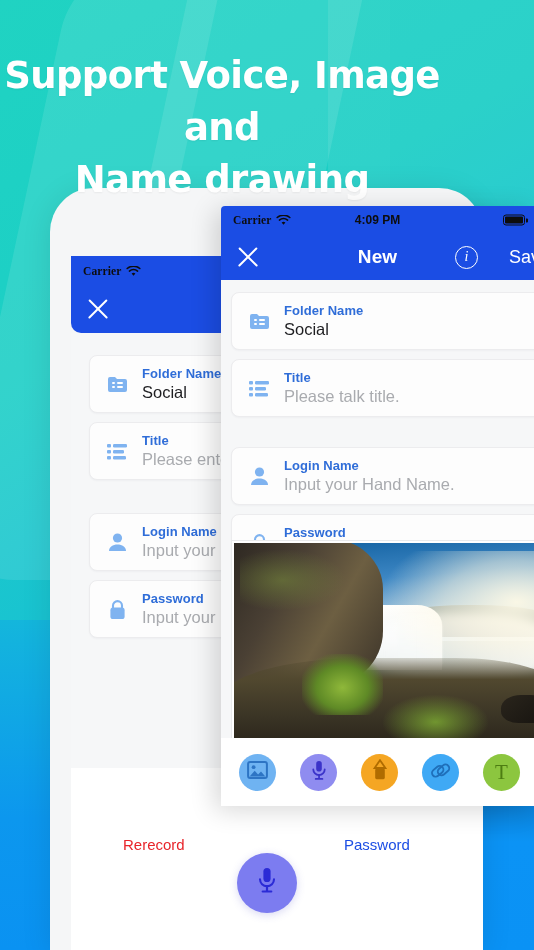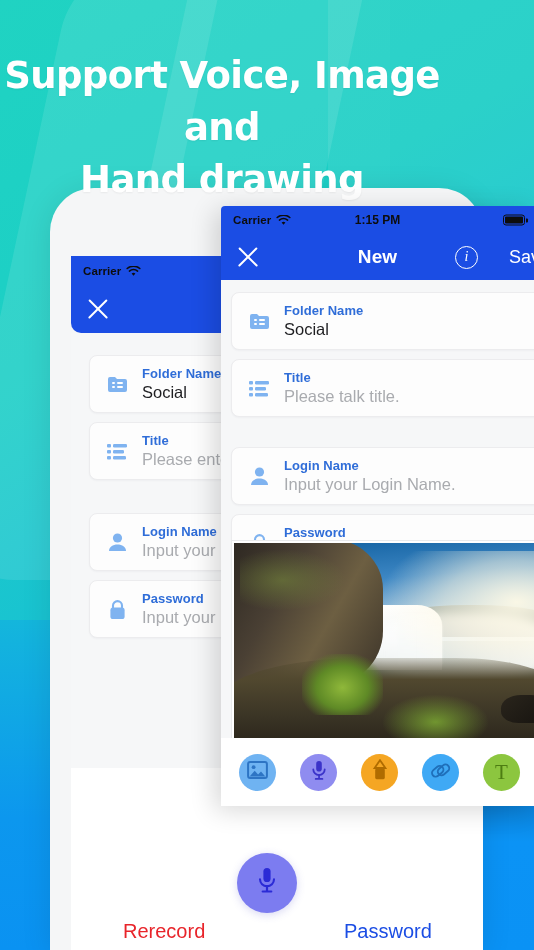--- a/index.html
+++ b/index.html
@@ -89,21 +89,21 @@
   }
   .pb-white {
     position: absolute; left: 21px; top: 580px;
     width: 412px; height: 182px;
     background: #ffffff;
   }
 
   
   .sb-carrier {
     font-size: 11.5px; font-weight: bold; color: #0d0d0d;
-    font-family: Liberation Sans, sans-serif;
+    font-family: Liberation Serif, serif;
     margin-left: 12px; letter-spacing: 0.1px;
   }
   .wifi { display:inline-block; margin-left:5px; position:relative; top:1px; }
   .sb-time {
     position:absolute; left:0; width:100%; text-align:center;
     font-size: 12px; font-weight: bold; color: #0d0d0d;
   }
   .sb-batt {
     position:absolute; right:9px; top:50%; transform:translateY(-50%);
     width: 22px; height: 11px; border: 1.6px solid #0d0d0d; border-radius: 3px;
@@ -237,39 +237,39 @@
   .voice-hint {
     position:absolute; left: 21px; top: 810px; width: 412px;
     text-align:center; font-size: 14px; color:#b0b2b6; z-index: 4;
   }
   .mic-big {
     position:absolute; left: 237px; top: 853px; width: 60px; height: 60px;
     border-radius:50%; background:#7c7cf0; z-index:4;
     display:flex; align-items:center; justify-content:center;
     box-shadow: 0 2px 8px rgba(80,80,200,0.22);
   }
-  .vbtn { position:absolute; top: 920px; font-size: 20px; z-index: 4; }
+  .vbtn { position:absolute; top: 836px; font-size: 15px; z-index: 4; }
   .vbtn-rerecord { left: 123px; color:#e8242a; }
   .vbtn-confirm  { left: 344px; color:#1b4de4; }
 </style>
 </head>
 <body>
 
 <div id="stage">
 
   <div class="wm wm-bar3"></div>
   <div class="wm wm-col"></div>
   <div class="wm wm-col2"></div>
   <div class="wm wm-bar1"></div>
   <div class="wm wm-stem"></div>
   <div class="wm wm-foot"></div>
 
   <div class="headline">
     <div>Support Voice, Image and</div>
-    <div>Hand drawing</div>
+    <div>Name drawing</div>
   </div>
 
   <div class="band-left"></div>
 
   <div class="phone-back">
 
     <div class="pb-body">
       <div class="card" style="position:absolute;left:18px;top:22px;width:394px;height:58px;">
         <span class="card-ico">
           <svg width="21" height="19" viewBox="0 0 21 19">
@@ -365,21 +365,21 @@
 
     <div class="pf-statusbar">
       <span class="sb-carrier">Carrier</span>
       <span class="wifi">
         <svg width="15" height="11" viewBox="0 0 15 11">
             <path d="M7.5 9.8 5.6 7.5a3 3 0 0 1 3.8 0L7.5 9.8z" fill="#0d0d0d"></path>
             <path d="M3.4 5.1a6.4 6.4 0 0 1 8.2 0" stroke="#0d0d0d" stroke-width="1.6" fill="none" stroke-linecap="round"></path>
             <path d="M1.2 2.5a9.8 9.8 0 0 1 12.6 0" stroke="#0d0d0d" stroke-width="1.6" fill="none" stroke-linecap="round"></path>
           </svg>
       </span>
-      <span class="sb-time">1:15 PM</span>
+      <span class="sb-time">4:09 PM</span>
       <span class="sb-batt"></span>
     </div>
 
     <div class="pf-navbar">
       <div class="x-close"></div>
       <div class="pf-title">New</div>
       <div class="info-ico">
         <span>i</span>
       </div>
       <div class="save-btn">Save</div>
@@ -422,21 +422,21 @@
 
       <div class="card" style="position:absolute;left:10px;top:167px;width:316px;height:58px;">
         <span class="card-ico">
           <svg width="19" height="20" viewBox="0 0 19 20">
               <circle cx="9.5" cy="6" r="4.6" fill="#7fb3f0"></circle>
               <path d="M1 19c0-4.2 3.8-6.6 8.5-6.6S18 14.8 18 19H1z" fill="#7fb3f0"></path>
             </svg>
         </span>
         <span class="card-txt">
           <span class="card-label" style="display:block">Login Name</span>
-          <span class="card-value ph" style="display:block">Input your Login Name.</span>
+          <span class="card-value ph" style="display:block">Input your Hand Name.</span>
         </span>
       </div>
 
       <div class="card" style="position:absolute;left:10px;top:234px;width:316px;height:58px;">
         <span class="card-ico">
           <svg width="19" height="21" viewBox="0 0 19 21">
               <path d="M5 9V6.6a4.5 4.5 0 0 1 9 0V9" stroke="#7fb3f0" stroke-width="2.1" fill="none"></path>
               <rect x="2.4" y="8.6" width="14.2" height="11.4" rx="2.6" fill="#7fb3f0"></rect>
             </svg>
         </span>

